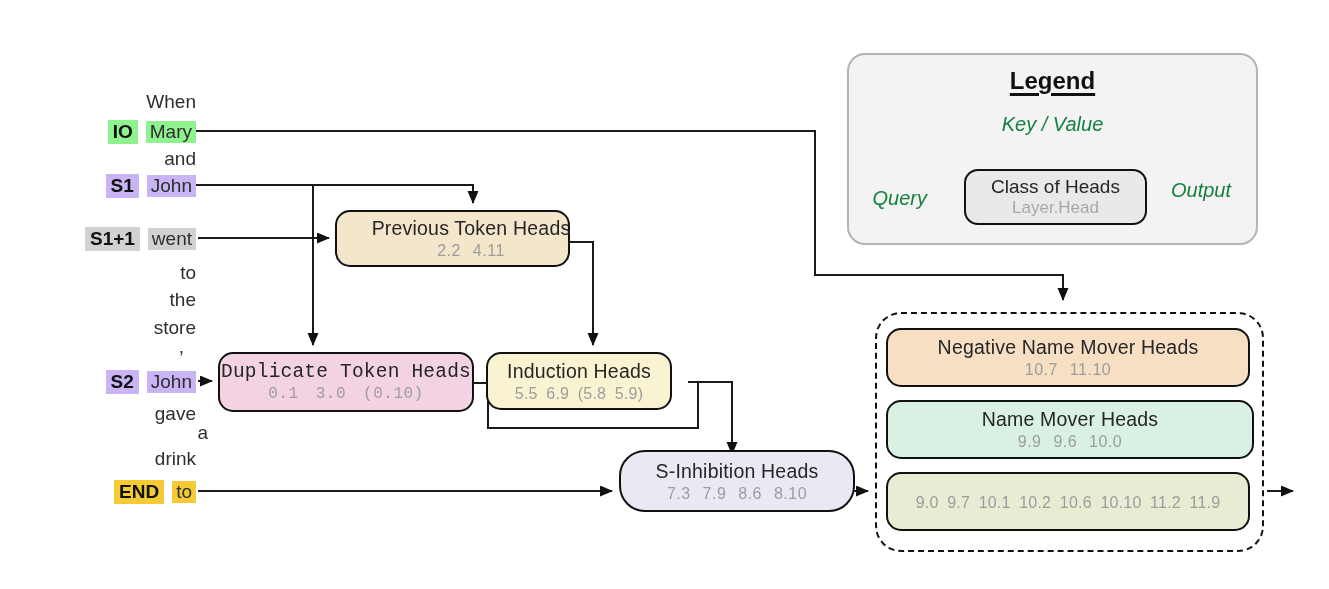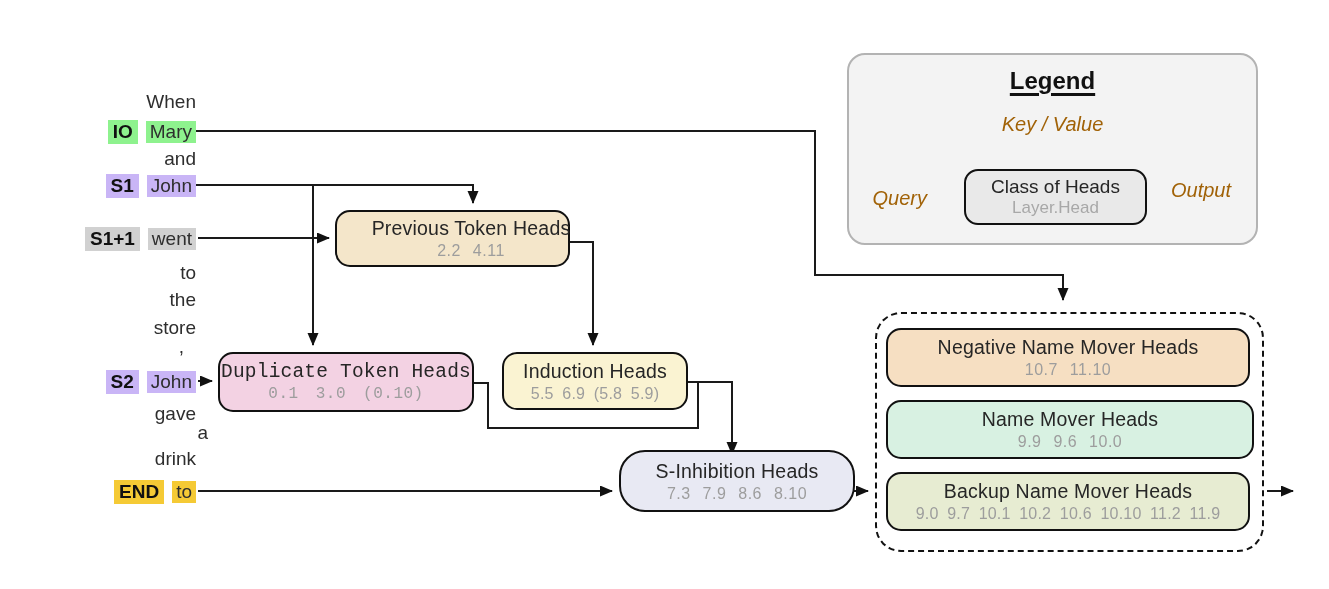--- a/index.html
+++ b/index.html
@@ -41,21 +41,21 @@
   
   #legend{
     position:absolute;left:847px;top:53px;width:411px;height:192px;z-index:2;
     box-sizing:border-box;background:#f3f3f3;border:2px solid #b3b3b3;border-radius:18px;
   }
   #legend-title{
     position:absolute;left:0;right:0;top:12px;text-align:center;
     font-size:24px;font-weight:bold;color:#111;
     text-decoration:underline;text-decoration-thickness:2.5px;text-underline-offset:4px;
   }
-  .legend-io{font-size:20px;font-style:italic;color:#a16207;position:absolute;white-space:nowrap;}
+  .legend-io{font-size:20px;font-style:italic;color:#15803d;position:absolute;white-space:nowrap;}
   #legend-class-box{
     position:absolute;left:115px;top:114px;width:183px;height:56px;box-sizing:border-box;
     background:#e9e9e9;border:2.5px solid #111;border-radius:14px;
     display:flex;flex-direction:column;justify-content:center;align-items:center;
   }
   #legend-class-title{font-size:19px;color:#262626;white-space:nowrap;}
   #legend-class-sub{font-size:17px;color:#a8a8a8;white-space:nowrap;}
 </style>
 </head>
 <body>
@@ -150,41 +150,40 @@
   <div class="hbox" style="left: 335px; top: 210px; width: 235px; height: 57px; background: rgb(244, 230, 202); padding-left: 43px;">
     <div class="hbox-title">Previous Token Heads</div>
     <div class="hbox-heads">2.2 4.11</div>
   </div>
 
   <div class="hbox" style="left: 218px; top: 352px; width: 256px; height: 60px; background: rgb(243, 210, 227); font-family: Liberation Mono, monospace;">
     <div class="hbox-title">Duplicate Token Heads</div>
     <div class="hbox-heads">0.1 3.0 (0.10)</div>
   </div>
 
-  <div class="hbox" style="left: 502px; top: 352px; width: 186px; height: 58px; background: rgb(250, 243, 210);">
+  <div class="hbox" style="left: 486px; top: 352px; width: 186px; height: 58px; background: rgb(250, 243, 210);">
     <div class="hbox-title">Induction Heads</div>
     <div class="hbox-heads tight">5.5 6.9 (5.8 5.9)</div>
   </div>
 
   <div class="hbox" style="left: 619px; top: 450px; width: 236px; height: 62px; background: rgb(232, 233, 243); border-radius: 26px;">
     <div class="hbox-title">S-Inhibition Heads</div>
     <div class="hbox-heads">7.3 7.9 8.6 8.10</div>
   </div>
 
   <div id="name-mover-group">
     <div class="hbox" style="left: 9px; top: 14px; width: 364px; height: 59px; background: rgb(246, 223, 194);">
       <div class="hbox-title">Negative Name Mover Heads</div>
       <div class="hbox-heads">10.7 11.10</div>
     </div>
     <div class="hbox" style="left: 9px; top: 86px; width: 368px; height: 59px; background: rgb(216, 241, 226);">
       <div class="hbox-title">Name Mover Heads</div>
       <div class="hbox-heads">9.9 9.6 10.0</div>
     </div>
     <div class="hbox" style="left: 9px; top: 158px; width: 364px; height: 59px; background: rgb(231, 236, 210);">
-      <div class="hbox-title">Backup Name Mover Heads</div>
       <div class="hbox-heads tight">9.0 9.7 10.1 10.2 10.6 10.10 11.2 11.9</div>
     </div>
   </div>
 
   <div id="legend">
     <div id="legend-title">Legend</div>
     <div class="legend-io" style="left:0;right:0;top:58px;text-align:center">Key / Value</div>
     <div class="legend-io" style="left:10px;width:68px;top:132px;text-align:right">Query</div>
     <div class="legend-io" style="left:322px;top:124px">Output</div>
     <div id="legend-class-box">

